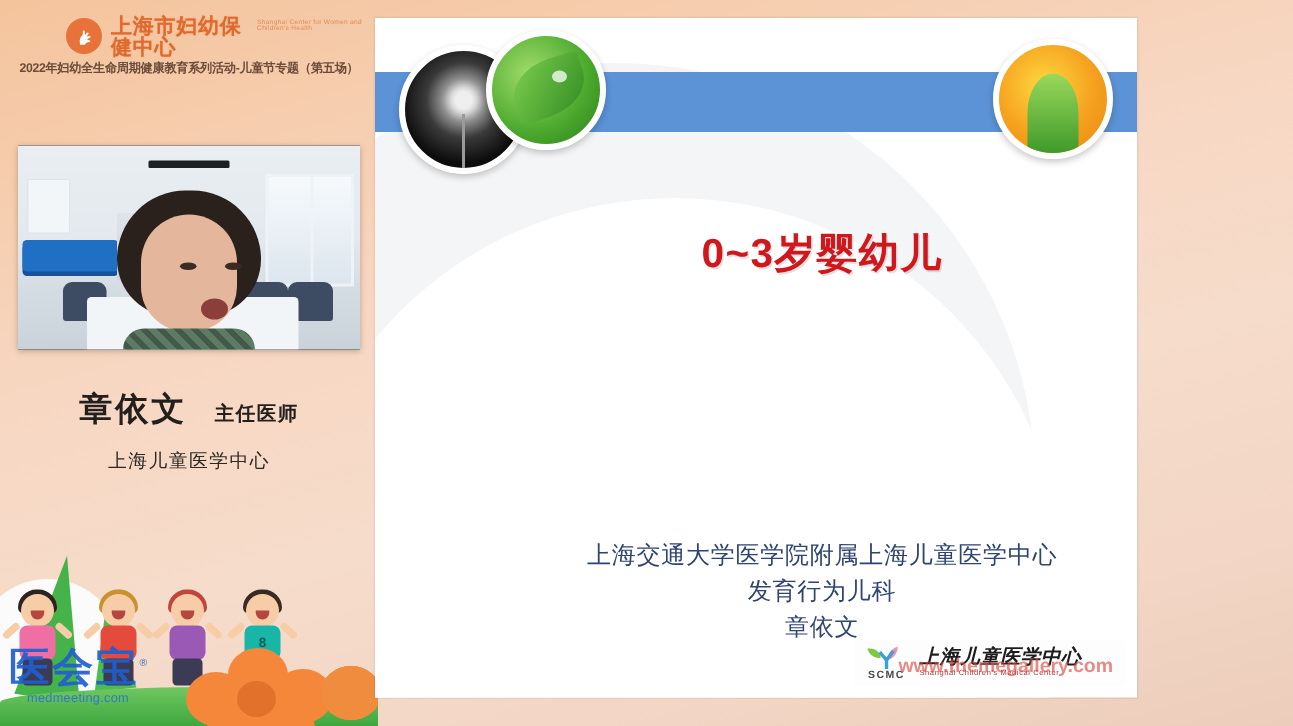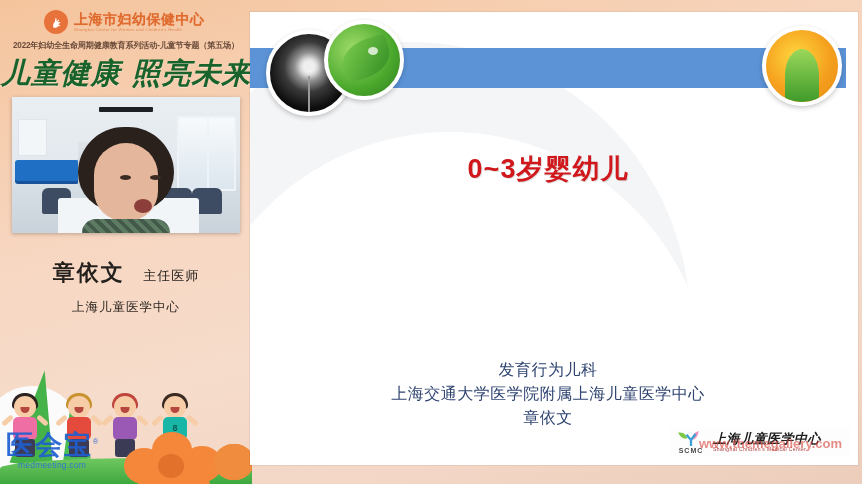--- a/index.html
+++ b/index.html
@@ -13,21 +13,21 @@
     background:linear-gradient(165deg,#f4c49c 0%,#f6cdae 18%,#f7d7c2 38%,#f6dccb 60%,#f3d6c5 82%,#eccdbb 100%);
   }
 
   
   #leftpanel{position:absolute;left:0;top:0;width:252px;height:484px;}
 
   .logo-row{position:absolute;left:44px;top:10px;display:flex;align-items:center;gap:6px;}
   .logo-mark{width:24px;height:24px;border-radius:50%;background:#e8733a;
     display:flex;align-items:center;justify-content:center;flex:none;}
   .logo-mark svg{display:block;}
-  .logo-txt{display:flex;flex-direction:column;line-height:1;}
+  .logo-txt{display:flex;flex-direction:row;line-height:1;}
   .logo-cn{font-size:14px;font-weight:bold;color:#e06a2e;letter-spacing:.5px;
     text-shadow:0 0 1px rgba(224,106,46,.4);}
   .logo-en{font-size:4.4px;color:#e28a58;letter-spacing:.2px;margin-top:2.5px;}
 
   .sub-activity{position:absolute;left:0;top:40px;width:252px;text-align:center;
     font-size:8.4px;font-weight:bold;color:#6b4b3a;letter-spacing:-.2px;
     transform:scaleX(.97);}
 
   .calli{position:absolute;left:0;top:54px;width:252px;text-align:center;
     font-family:"DejaVu Serif","Liberation Serif",serif;
@@ -66,21 +66,21 @@
   .cam .mouth{position:absolute;left:40px;top:56px;width:18px;height:14px;
     background:#8c3f3a;border-radius:50%;}
   .cam .body{position:absolute;left:4px;top:92px;width:88px;height:46px;
     background:repeating-linear-gradient(45deg,#43594a 0 4px,#5d7a62 4px 8px);
     border-radius:14px 14px 0 0;}
 
   
   .sp-row{position:absolute;left:0;top:258px;width:252px;text-align:center;
     white-space:nowrap;}
   .sp-name{font-size:22px;font-weight:bold;color:#231f1c;letter-spacing:2px;}
-  .sp-title{font-size:13px;font-weight:normal;color:#231f1c;letter-spacing:1px;margin-left:14px;}
+  .sp-title{font-size:13px;font-weight:bold;color:#231f1c;letter-spacing:1px;margin-left:14px;}
   .sp-org{position:absolute;left:0;top:299px;width:252px;text-align:center;
     font-size:12.5px;color:#2e2722;letter-spacing:1px;}
 
   
   .illus{position:absolute;left:0;bottom:0;width:252px;height:130px;overflow:hidden;}
   .hill{position:absolute;left:-16px;bottom:6px;width:96px;height:92px;
     background:#fbfbfb;border-radius:50% 50% 40% 40%;}
   .leafA{position:absolute;left:16px;bottom:18px;width:0;height:0;
     border-left:22px solid transparent;border-right:22px solid transparent;
     border-bottom:96px solid #46b24a;transform:rotate(8deg);}
@@ -121,21 +121,21 @@
   .flower2 .petal{background:#f08c3e;}
 
   
   .wm-med{position:absolute;left:6px;bottom:14px;width:96px;}
   .wm-med .cn{font-size:27px;font-weight:bold;color:#1f5fd0;letter-spacing:2px;
     line-height:1;opacity:.92;}
   .wm-med .reg{font-size:7px;vertical-align:super;font-weight:normal;}
   .wm-med .url{font-size:8.5px;color:#2d6fd8;letter-spacing:.2px;margin-top:1px;opacity:.9;margin-left:12px;}
 
   
-  #slide{position:absolute;left:250px;top:12px;width:608px;height:453px;
+  #slide{position:absolute;left:250px;top:12px;width:508px;height:453px;
     background:#ffffff;overflow:hidden;box-shadow:0 0 0 1px rgba(0,0,0,.05);}
   .swoosh{position:absolute;left:-120px;top:30px;width:560px;height:560px;
     border-radius:50%;background:#f4f5f7;}
   .swoosh2{position:absolute;left:-60px;top:120px;width:520px;height:520px;
     border-radius:50%;background:#ffffff;}
   .blueband{position:absolute;left:0;top:36px;width:596px;height:40px;
     background:#5b93d6;}
   .circ{position:absolute;border-radius:50%;border:4px solid #fff;
     box-shadow:0 2px 5px rgba(0,0,0,.22);overflow:hidden;}
   #c-dand{left:16px;top:18px;width:78px;height:78px;
@@ -194,21 +194,20 @@
         </svg>
       </span>
       <span class="logo-txt">
         <span class="logo-cn">上海市妇幼保健中心</span>
         <span class="logo-en">Shanghai Center for Women and Children's Health</span>
       </span>
     </div>
 
     <div class="sub-activity">2022年妇幼全生命周期健康教育系列活动-儿童节专题（第五场）</div>
 
-    <div class="calli">儿童健康  照亮未来</div>
 
     <div class="cam">
       <div class="room"></div>
       <div class="ceilbar"></div>
       <div class="window"></div>
       <div class="pic"></div>
       <div class="sofa"></div>
       <div class="shelf"></div>
       <div class="chair c1"></div>
       <div class="chair c2"></div>
@@ -310,22 +309,22 @@
     </div>
     <div class="circ" id="c-flower">
       <div class="blades"></div>
     </div>
 
     <div class="title">
       <div class="l1">0~3岁婴幼儿</div>
     </div>
 
     <div class="subtitle">
+      <div>上海交通大学医学院附属上海儿童医学中心</div>
       <div>发育行为儿科</div>
-      <div>上海交通大学医学院附属上海儿童医学中心</div>
       <div>章依文</div>
     </div>
 
     <div class="scmc">
       <span class="mark">
         <svg width="30" height="17" viewBox="0 0 40 22" aria-hidden="true">
           <path d="M3 3c7-1 11 3 12 8-5 1-10-2-12-8z" fill="#7ec845"></path>
           <path d="M30 1c-6 2-9 7-9 12 5-1 9-6 9-12z" fill="#f08fb8"></path>
           <path d="M20 12v9" stroke="#3aa0d8" stroke-width="3" fill="none"></path>
           <path d="M14 6l6 7 6-8" stroke="#3aa0d8" stroke-width="3" fill="none"></path>

